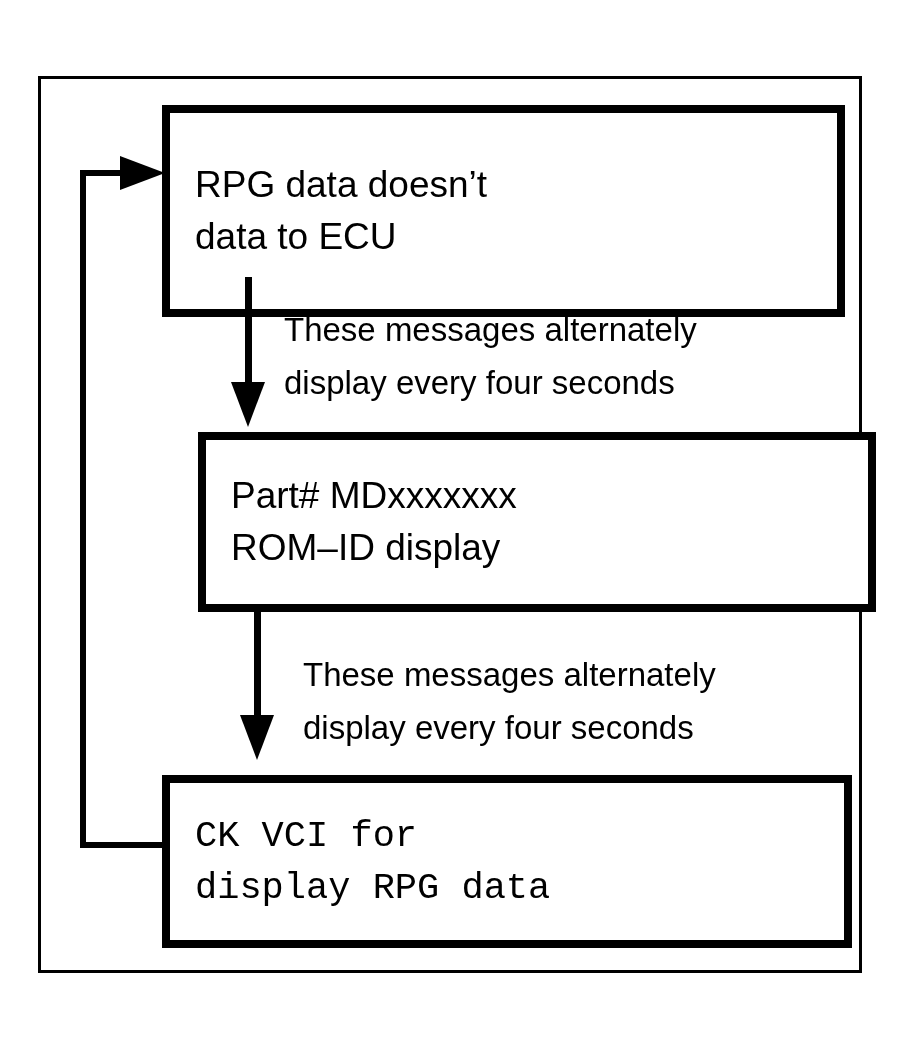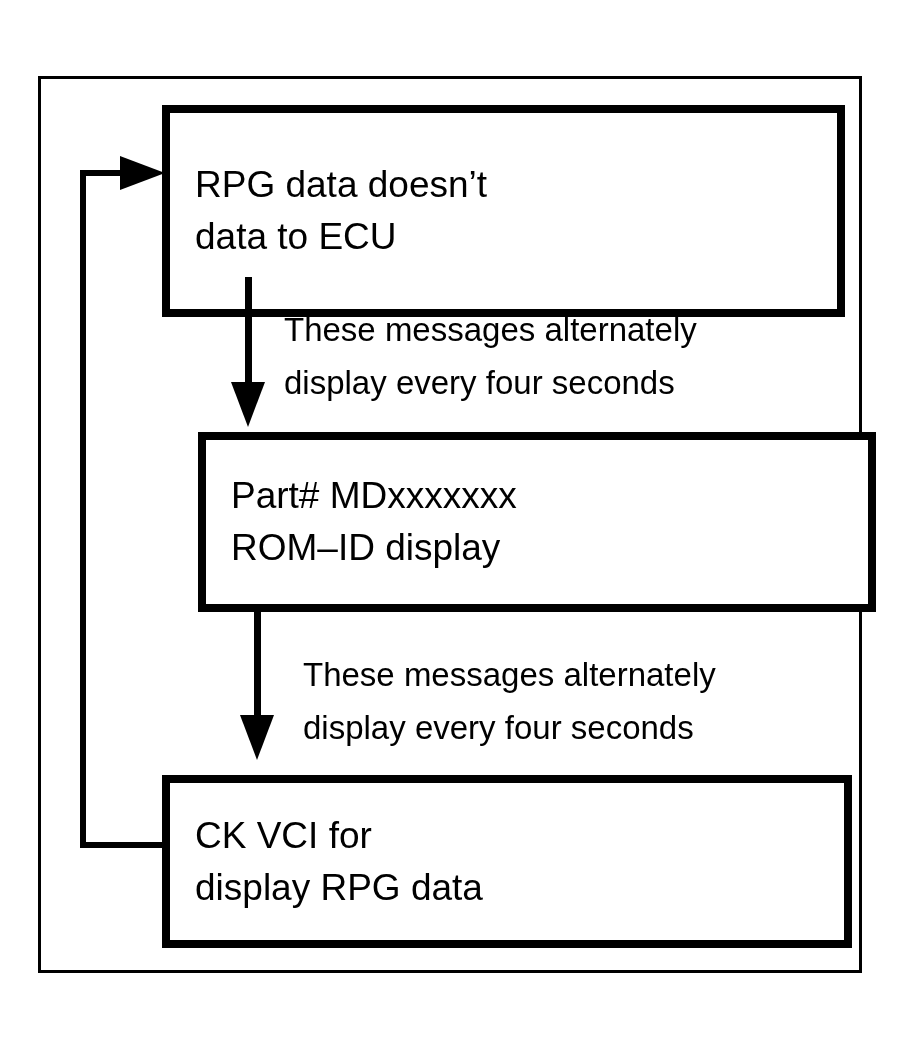--- a/index.html
+++ b/index.html
@@ -37,21 +37,21 @@
     position: absolute;
     border: 8px solid #000000;
     box-sizing: border-box;
     background: #ffffff;
     display: flex;
     flex-direction: column;
     justify-content: center;
   }
   .box-1 { left: 162px; top: 105px;  width: 683px; height: 212px; }
   .box-2 { left: 162px; top: 432px;  width: 678px; height: 180px; margin-left: 36px; }
-  .box-3 { left: 162px; top: 775px;  width: 690px; height: 173px; }
+  .box-3 { left: 162px; top: 775px;  width: 690px; height: 173px; font-family: Liberation Mono, monospace; }
 
   .box-text {
     font-size: 37px;
     line-height: 52px;
     letter-spacing: 0px;
     padding-left: 25px;
     white-space: nowrap;
   }
 
   

